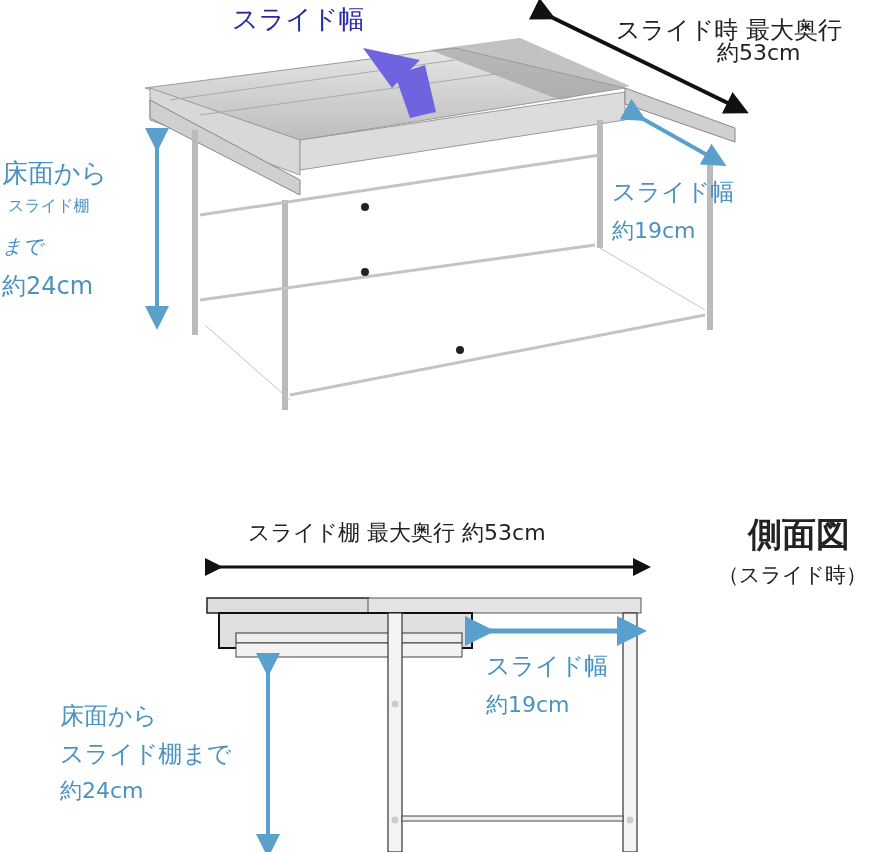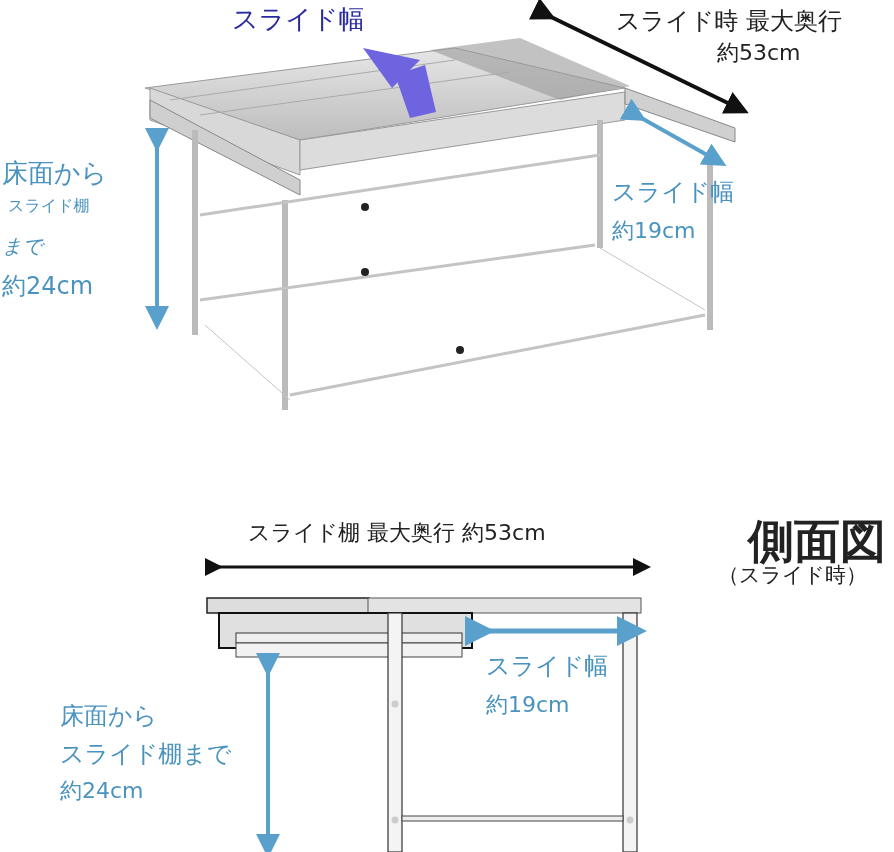--- a/index.html
+++ b/index.html
@@ -77,29 +77,29 @@
     <rect x="402" y="816" width="221" height="5" fill="#eee" stroke="#444" stroke-width="1"></rect>
     <circle cx="395" cy="704" r="3.5" fill="#ccc"></circle>
       <circle cx="395" cy="820" r="3.5" fill="#ccc"></circle>
     <circle cx="630" cy="820" r="3.5" fill="#ccc"></circle>
   </g>
   <line x1="480" y1="631" x2="632" y2="631" stroke="#5aa0cc" stroke-width="5" marker-start="url(#ahL)" marker-end="url(#ahL)"></line>
   <line x1="268" y1="665" x2="268" y2="846" stroke="#5aa0cc" stroke-width="4" marker-start="url(#ahL)" marker-end="url(#ahL)"></line>
 </svg>
 
 <div class="lbl navy" style="left:232px;top:4px;font-size:26px;">スライド幅</div>
-<div class="lbl black" style="left:616px;top:7px;font-size:24px;">スライド時  最大奥行</div>
+<div class="lbl black" style="left:616px;top:16px;font-size:24px;">スライド時  最大奥行</div>
 <div class="lbl black" style="left:681px;top:40px;font-size:22px;margin-left:36px;">約53cm</div>
 <div class="lbl blue" style="left:612px;top:178px;font-size:24px;">スライド幅</div>
 <div class="lbl blue" style="left:612px;top:218px;font-size:22px;">約19cm</div>
 <div class="lbl blue" style="left:2px;top:158px;font-size:26px;">床面から</div>
 <div class="lbl blue" style="left:8px;top:196px;font-size:16px;">スライド棚</div>
 <div class="lbl blue" style="left:2px;top:234px;font-size:20px;font-style:italic;">まで</div>
 <div class="lbl blue" style="left:2px;top:272px;font-size:24px;">約24cm</div>
 
 <div class="lbl black" style="left:248px;top:520px;font-size:22px;">スライド棚  最大奥行  約53cm</div>
-<div class="lbl black" style="left:748px;top:514px;font-size:46px;font-weight:bold;">側面図</div>
+<div class="lbl black" style="left:748px;top:514px;font-size:34px;font-weight:bold;">側面図</div>
 <div class="lbl black" style="left:718px;top:563px;font-size:21px;text-align:center;">（スライド時）</div>
 <div class="lbl blue" style="left:486px;top:652px;font-size:24px;">スライド幅</div>
 <div class="lbl blue" style="left:486px;top:692px;font-size:22px;">約19cm</div>
 <div class="lbl blue" style="left:60px;top:702px;font-size:24px;">床面から</div>
 <div class="lbl blue" style="left:60px;top:740px;font-size:24px;">スライド棚まで</div>
 <div class="lbl blue" style="left:60px;top:778px;font-size:22px;">約24cm</div>
 
 </body></html>

